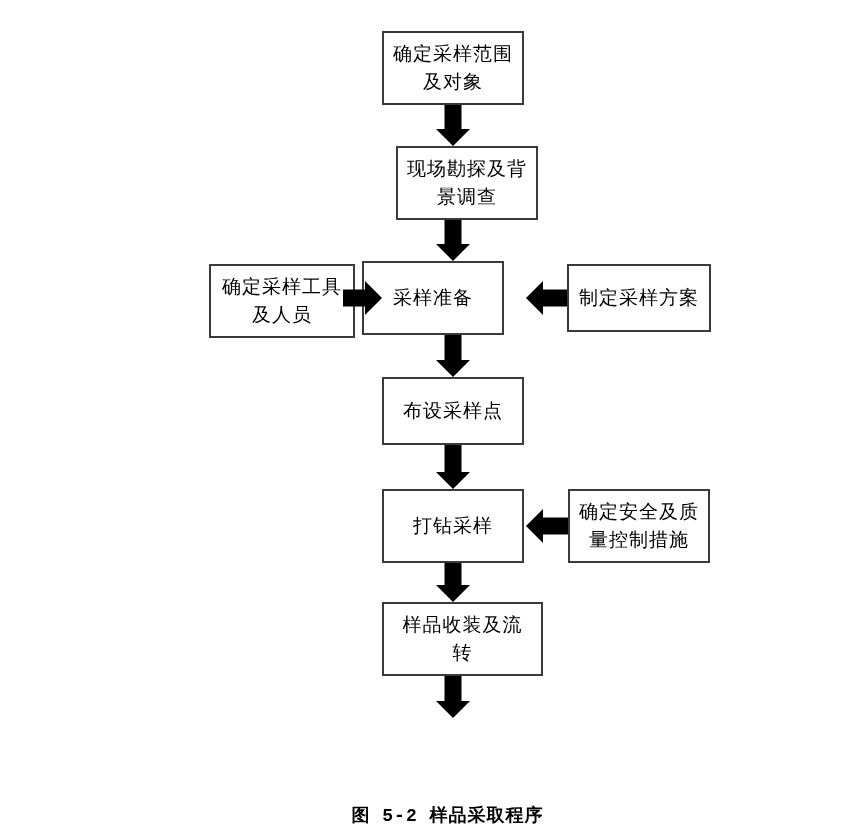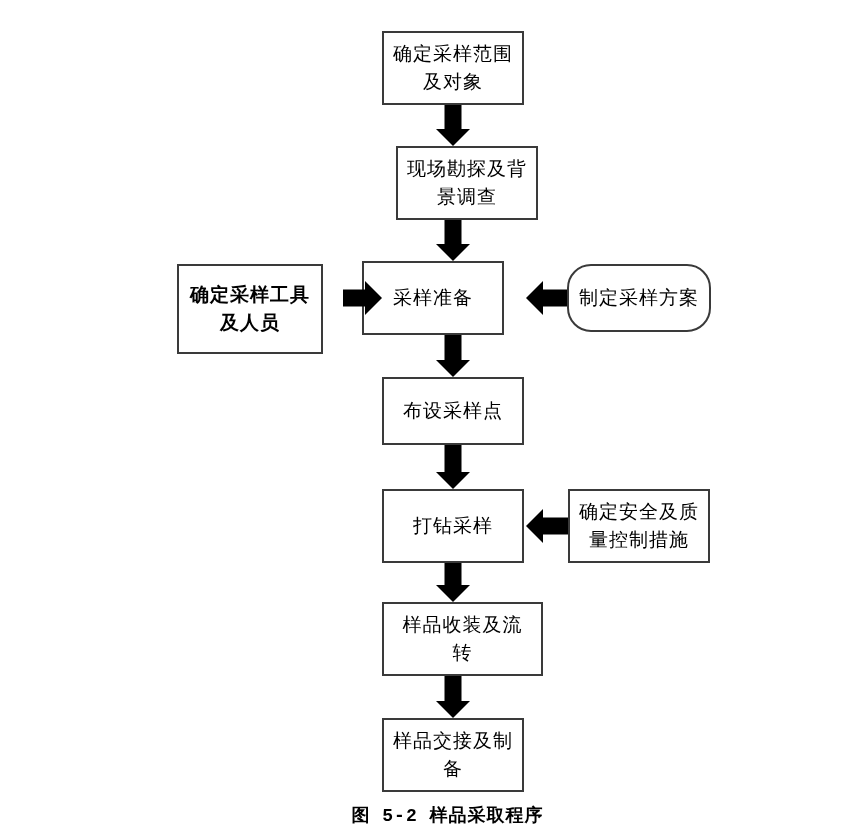--- a/index.html
+++ b/index.html
@@ -118,30 +118,30 @@
   <div class="node" style="left:367px; top:31px; width:142px; height:74px;">
     <span class="label">确定采样范围
 及对象</span>
   </div>
 
   <div class="node" style="left:381px; top:146px; width:142px; height:74px;">
     <span class="label">现场勘探及背
 景调查</span>
   </div>
 
-  <div class="node" style="left:162px; top:264px; width:146px; height:90px;font-weight:bold;">
+  <div class="node" style="left:194px; top:264px; width:146px; height:74px;">
     <span class="label">确定采样工具
 及人员</span>
   </div>
 
   <div class="node" style="left:347px; top:261px; width:142px; height:74px;">
     <span class="label">采样准备</span>
   </div>
 
-  <div class="node" style="left:552px; top:264px; width:144px; height:68px;border-radius:24px;">
+  <div class="node" style="left:552px; top:264px; width:144px; height:68px;">
     <span class="label">制定采样方案</span>
   </div>
 
   <div class="node" style="left:367px; top:377px; width:142px; height:68px;">
     <span class="label">布设采样点</span>
   </div>
 
   <div class="node" style="left:367px; top:489px; width:142px; height:74px;">
     <span class="label">打钻采样</span>
   </div>
@@ -149,24 +149,20 @@
   <div class="node" style="left:553px; top:489px; width:142px; height:74px;">
     <span class="label">确定安全及质
 量控制措施</span>
   </div>
 
   <div class="node" style="left:367px; top:602px; width:161px; height:74px;">
     <span class="label">样品收装及流
 转</span>
   </div>
 
-  <div class="node" style="left:367px; top:718px; width:142px; height:74px;">
-    <span class="label">样品交接及制
-备</span>
-  </div>
 
   <div class="arrow down" style="left:421px; top:105px; width:34px; height:41px;">
     <div class="shaft" style="height:24px;"></div>
     <div class="head"></div>
   </div>
 
   <div class="arrow down" style="left:421px; top:220px; width:34px; height:41px;">
     <div class="shaft" style="height:24px;"></div>
     <div class="head"></div>
   </div>

